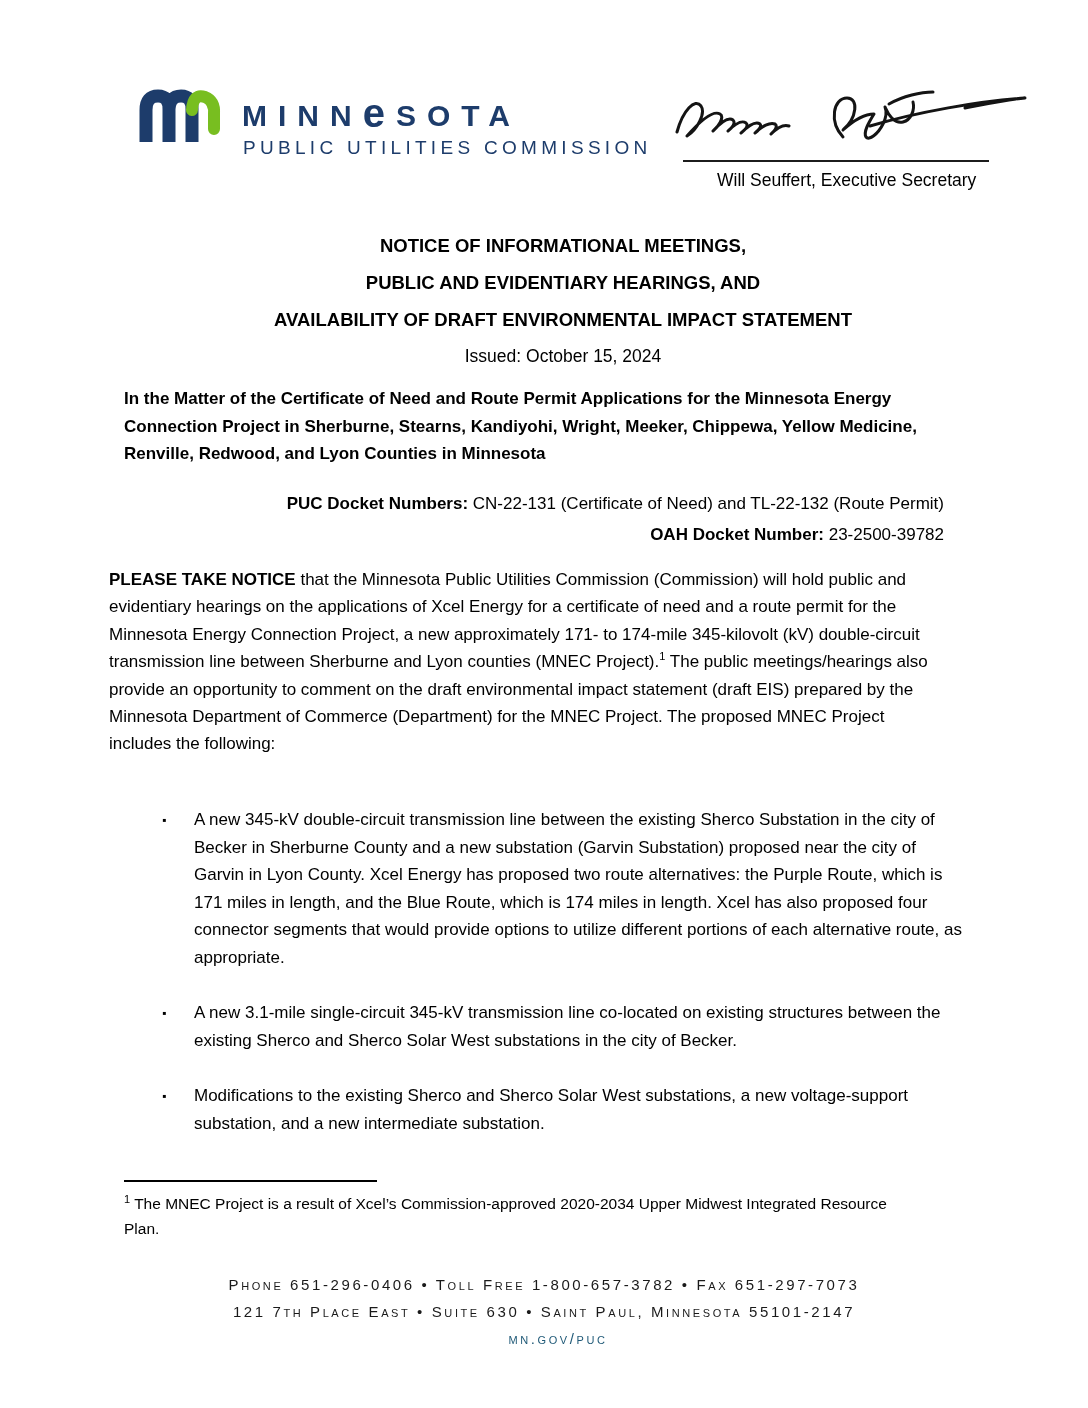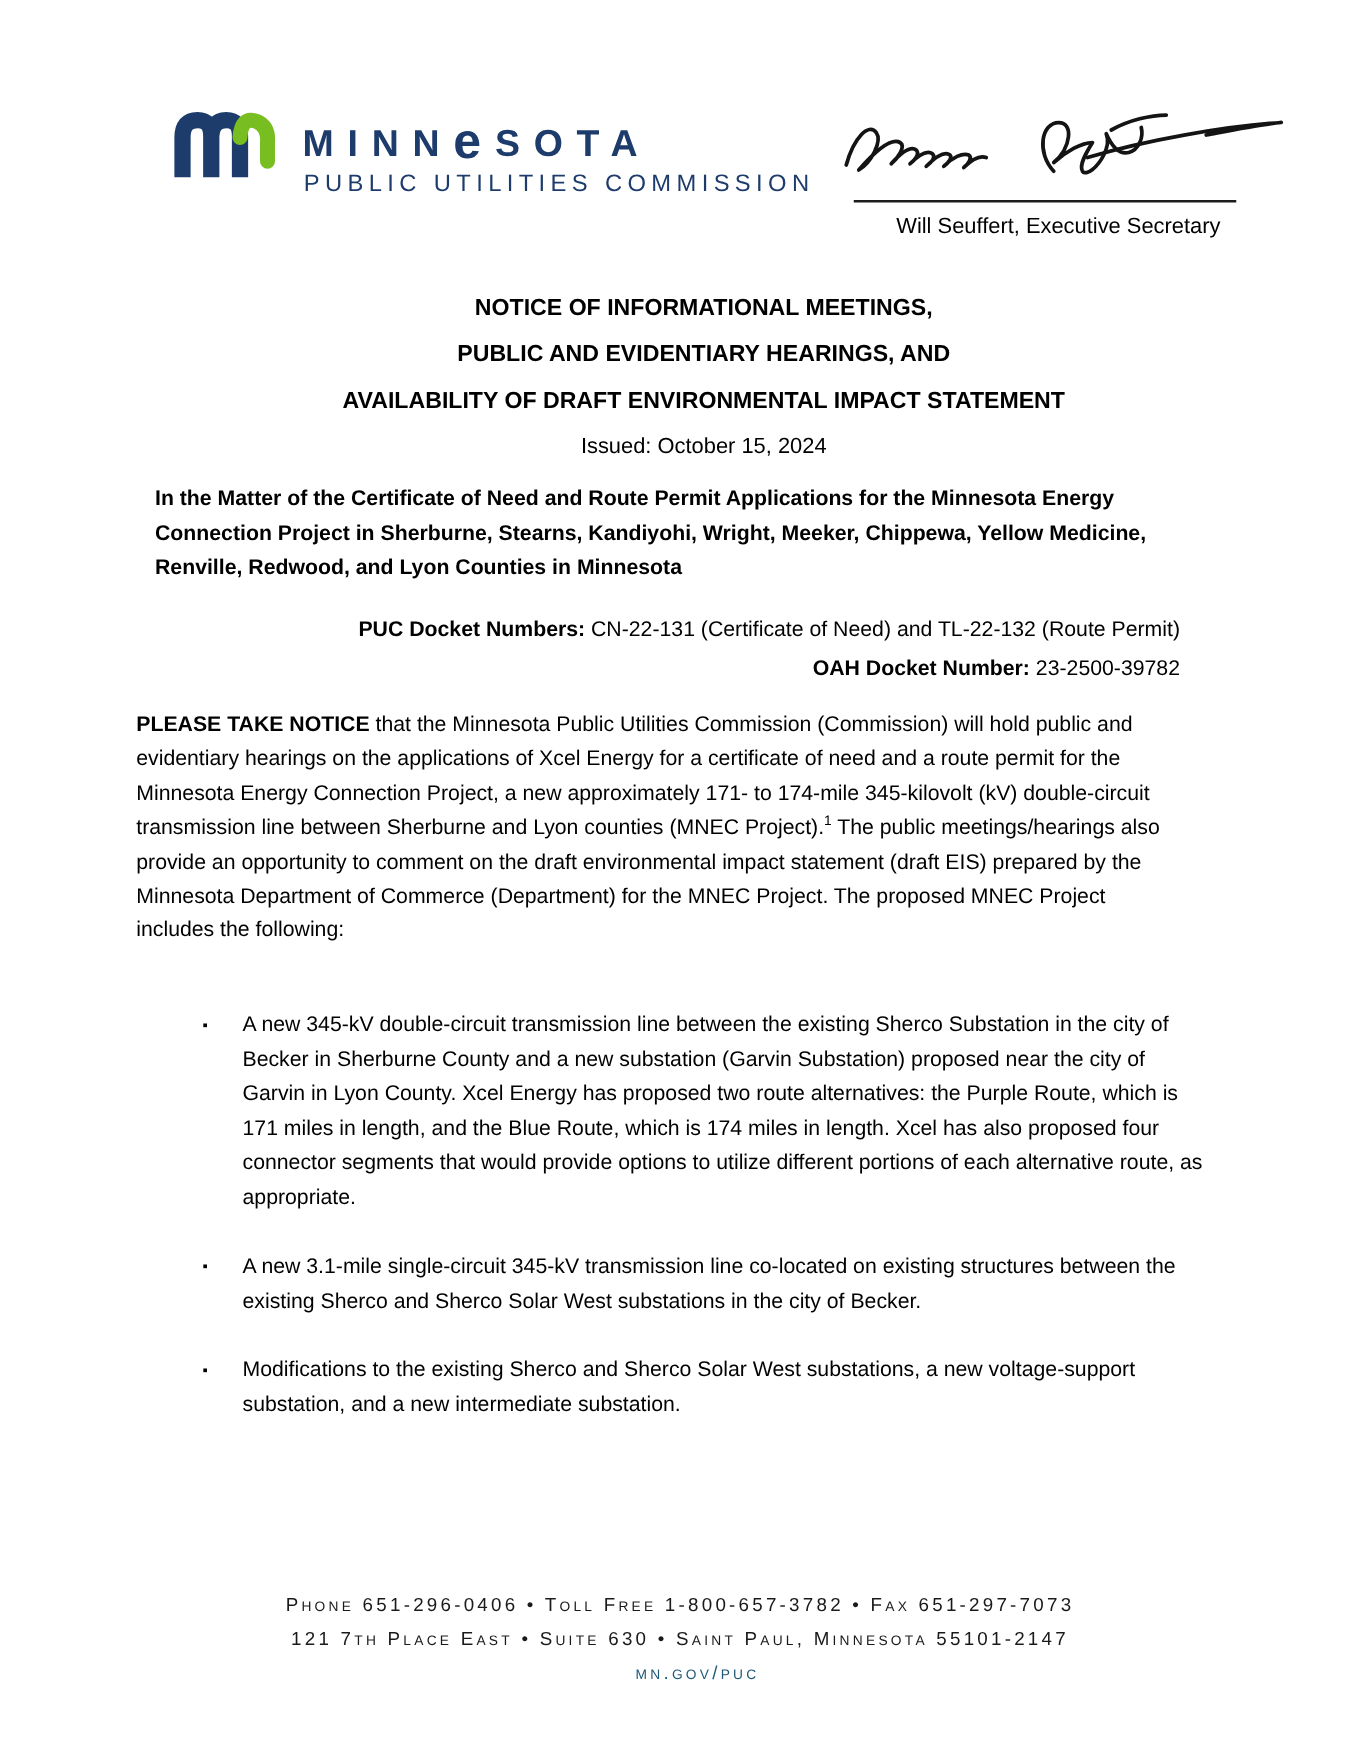--- a/index.html
+++ b/index.html
@@ -143,20 +143,24 @@
     <li class="bullet-item">
       <span class="bullet-marker">▪</span>
       <span>A new 3.1-mile single-circuit 345-kV transmission line co-located on existing structures between the existing Sherco and Sherco Solar West substations in the city of Becker.</span>
     </li>
     <li class="bullet-item">
       <span class="bullet-marker">▪</span>
       <span>Modifications to the existing Sherco and Sherco Solar West substations, a new voltage-support substation, and a new intermediate substation.</span>
     </li>
   </ul>
 
+  <div class="footnote">
+    <div class="footnote-rule"></div>
+    <div><sup class="fnref">1</sup><span> The MNEC Project is a result of Xcel’s Commission-approved 2020-2034 Upper Midwest Integrated Resource Plan.</span></div>
+  </div>
 
   <div class="footer">
     <div>Phone 651-296-0406 • Toll Free 1-800-657-3782 • Fax 651-297-7073</div>
     <div>121 7th Place East • Suite 630 • Saint Paul, Minnesota 55101-2147</div>
     <div><a href="#" class="footer-link" style="color:#1f5977;">mn.gov/puc</a></div>
   </div>
 
 </div>
 
 </body></html>

